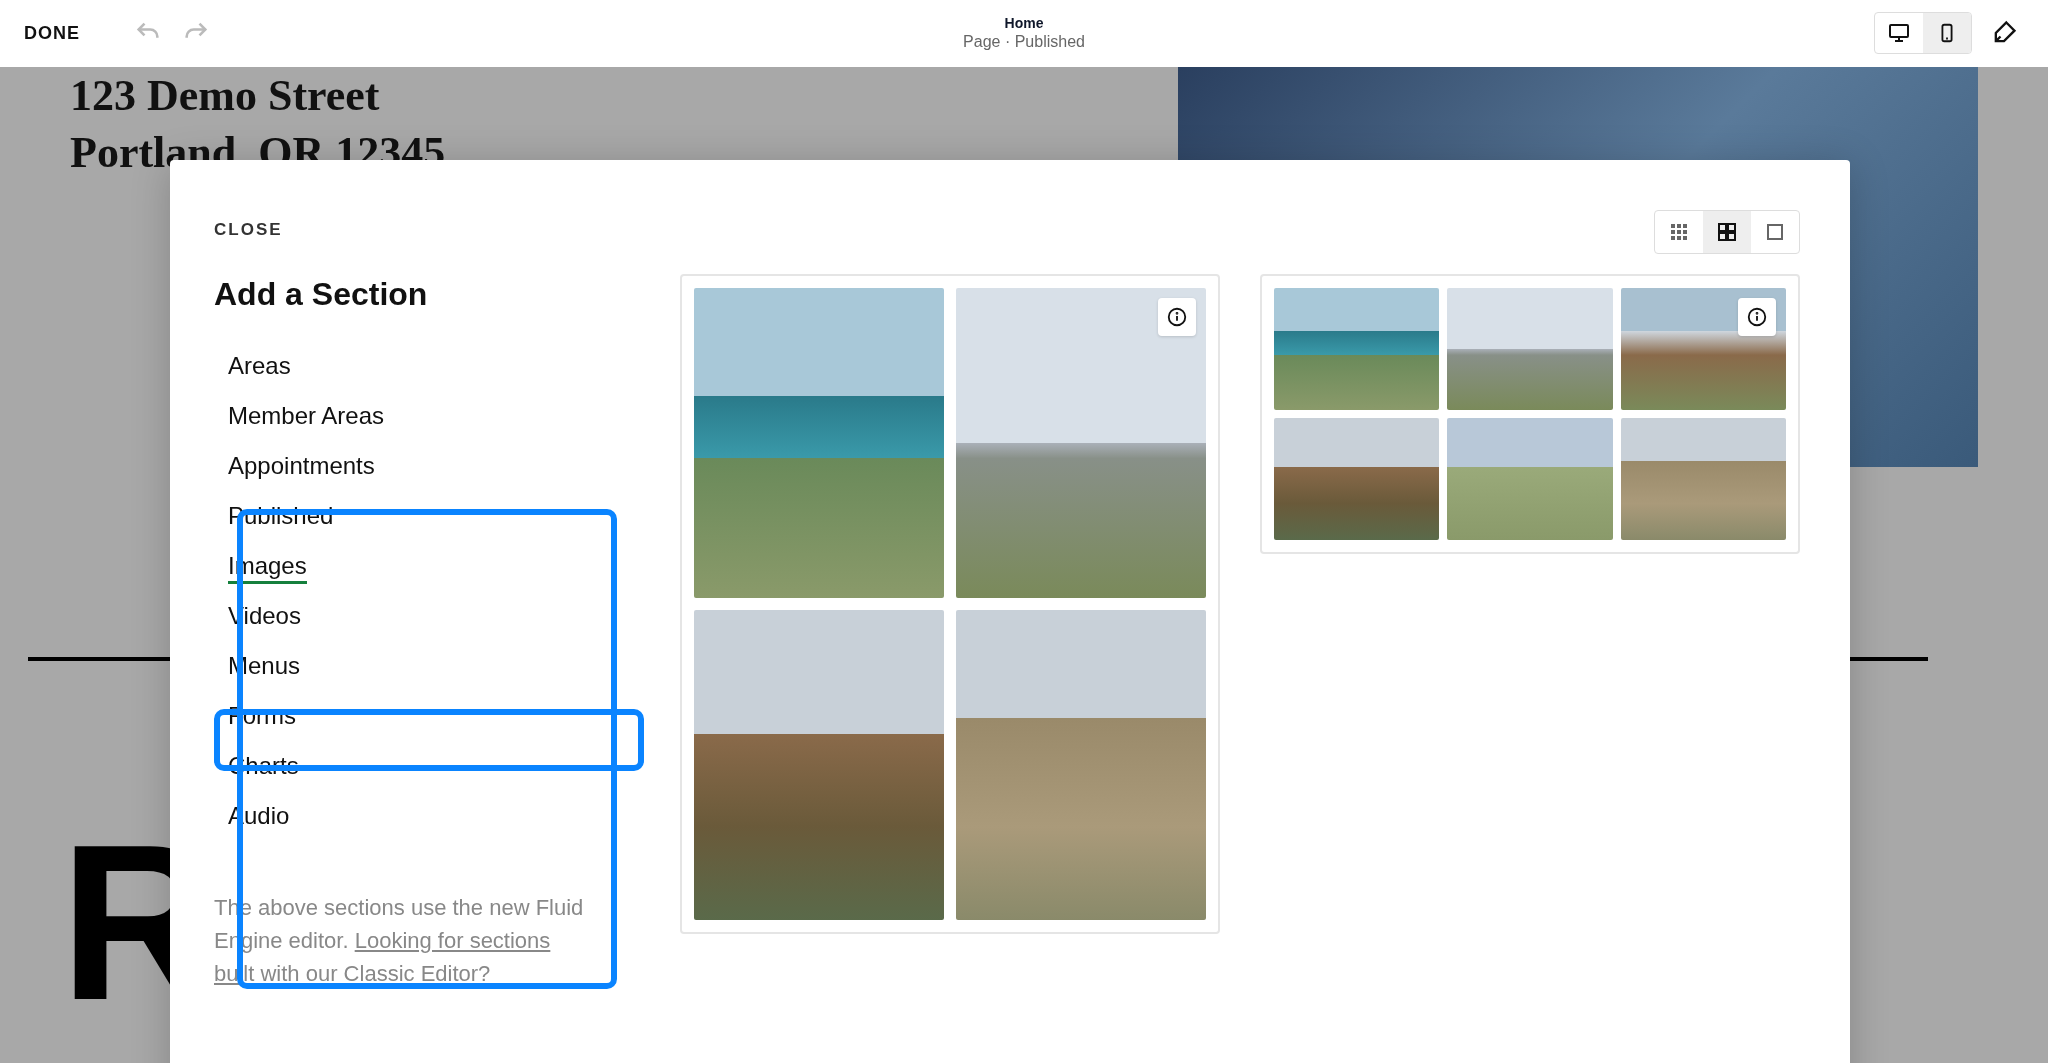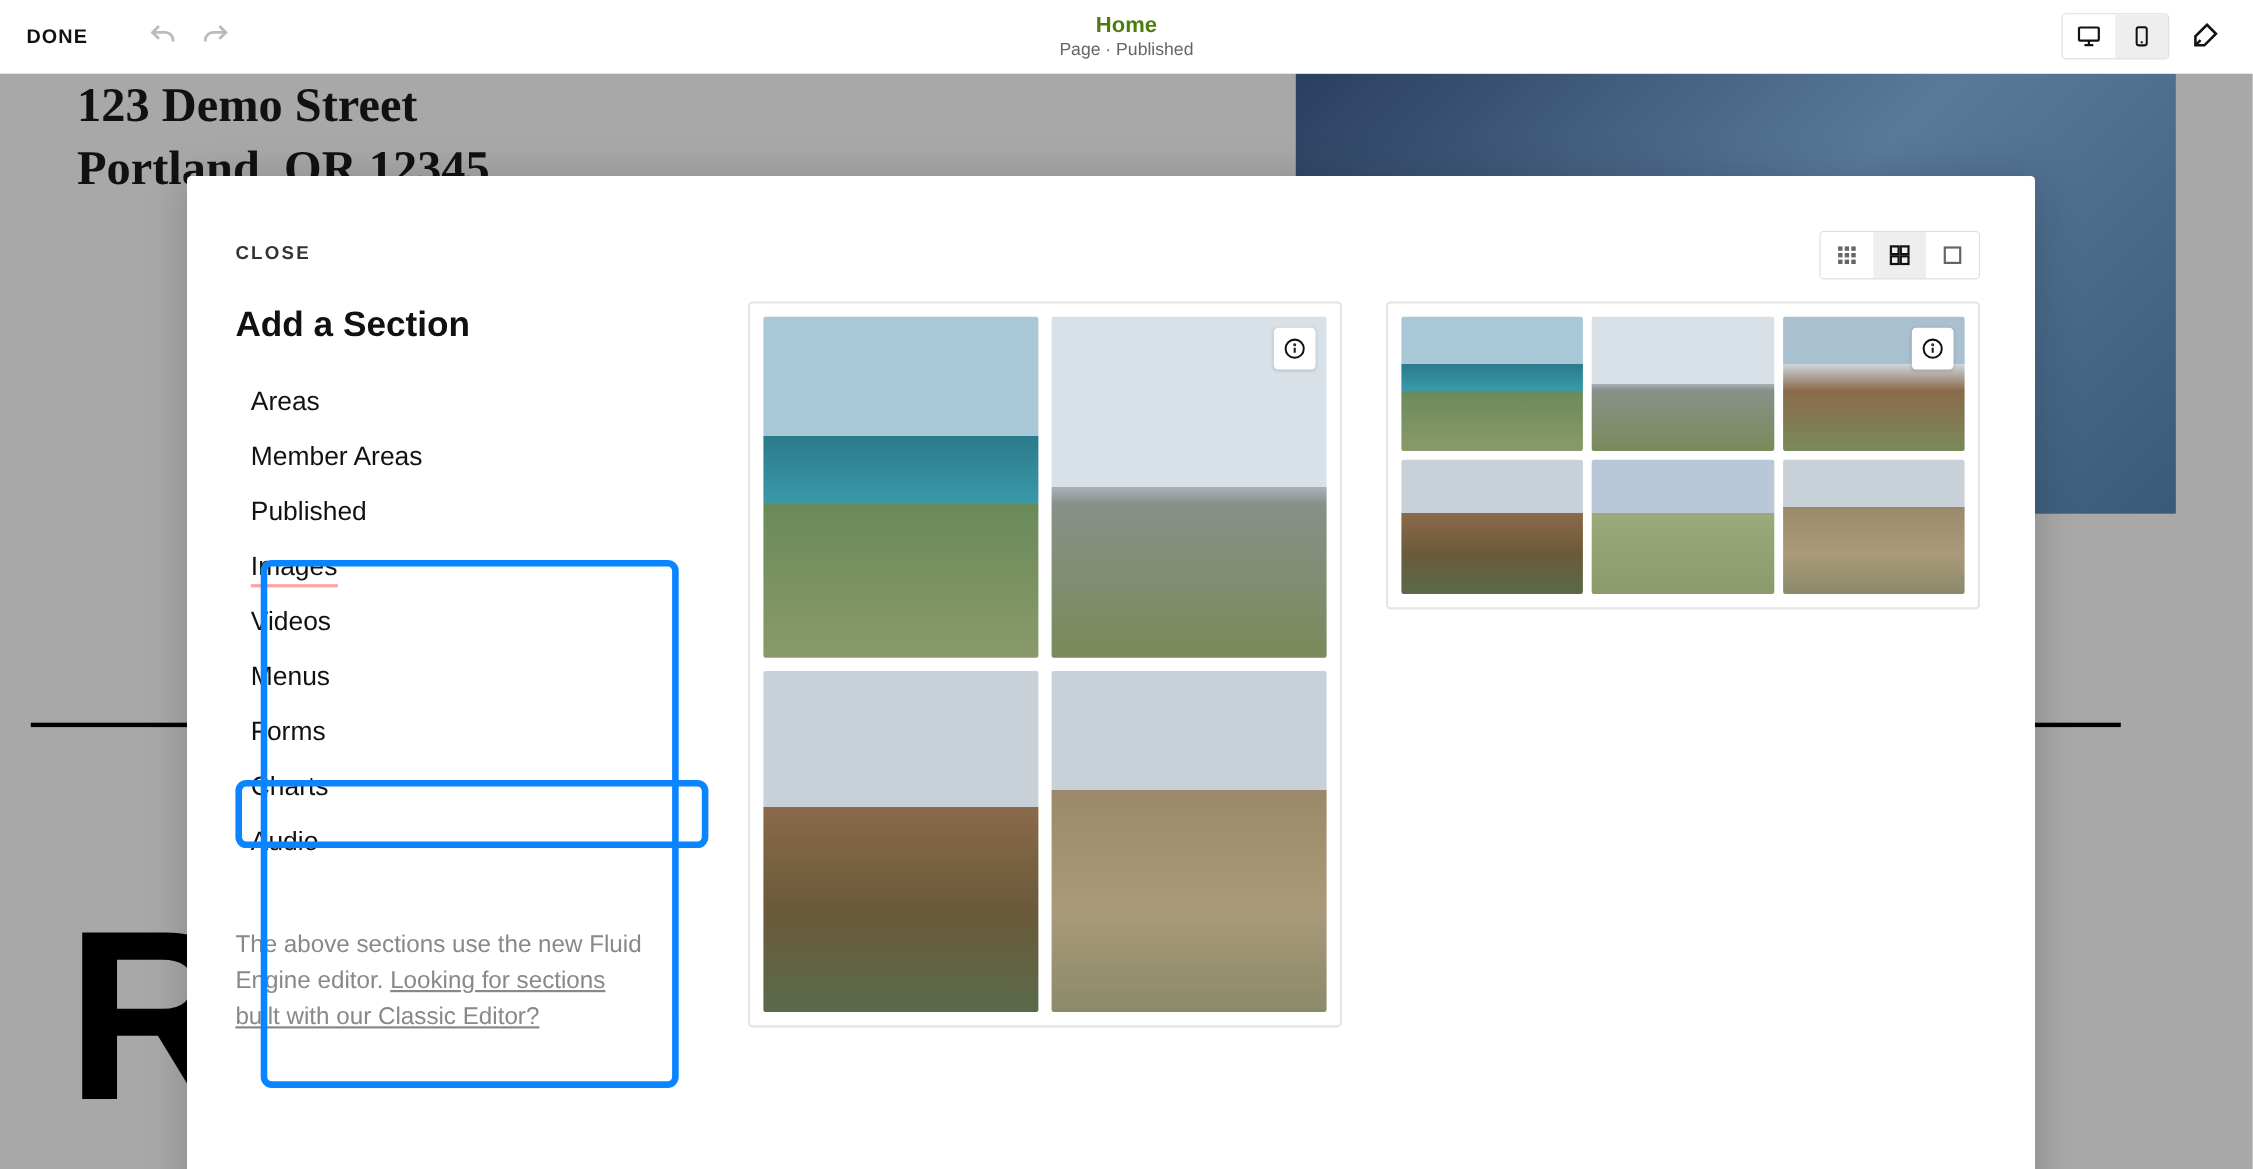--- a/index.html
+++ b/index.html
@@ -5,21 +5,21 @@
 * { margin: 0; padding: 0; box-sizing: border-box; }
 body { font-family: -apple-system, BlinkMacSystemFont, "Segoe UI", Helvetica, Arial, sans-serif; background: #fff; width: 2048px; height: 1063px; overflow: hidden; position: relative; }
 
 
 .topbar { height: 67px; display: flex; align-items: center; padding: 0 24px; position: relative; border-bottom: 1px solid transparent; }
 .topbar-left { display: flex; align-items: center; gap: 16px; }
 .done-btn { font-weight: 700; font-size: 18px; letter-spacing: 1px; color: #111; cursor: pointer; }
 .history-btns { display: flex; gap: 8px; margin-left: 32px; }
 .icon-btn { width: 40px; height: 40px; display: flex; align-items: center; justify-content: center; color: #bbb; cursor: pointer; }
 .topbar-center { position: absolute; left: 50%; transform: translateX(-50%); text-align: center; }
-.page-title { font-weight: 700; font-size: 20px; color: #4d7c0f; }
+.page-title { font-weight: 700; font-size: 14px; color: #0f172a; }
 .page-sub { font-size: 16px; color: #666; margin-top: 2px; }
 .topbar-right { position: absolute; right: 24px; display: flex; align-items: center; gap: 12px; }
 .device-group { display: flex; border: 1px solid #ddd; border-radius: 4px; overflow: hidden; }
 .device-btn { width: 48px; height: 40px; display: flex; align-items: center; justify-content: center; cursor: pointer; }
 .device-btn.active { background: #eee; }
 .brush-btn { width: 40px; height: 40px; display: flex; align-items: center; justify-content: center; cursor: pointer; }
 
 
 .page-bg { position: absolute; top: 67px; left: 0; right: 0; bottom: 0; background: #a8a8a8; overflow: hidden; }
 .address { position: absolute; top: 0px; left: 70px; font-weight: 900; font-size: 44px; line-height: 1.3; color: #111; font-family: Liberation Serif, serif; }
@@ -29,21 +29,21 @@
 .subtext { position: absolute; top: 940px; left: 50%; transform: translateX(-50%); font-size: 28px; color: #333; }
 
 
 .modal { position: absolute; top: 160px; left: 170px; width: 1680px; height: 1047px; background: #fff; border-radius: 4px; box-shadow: 0 4px 40px rgba(0,0,0,0.2); display: flex; }
 .modal-left { width: 510px; padding: 60px 44px 40px 44px; display: flex; flex-direction: column; position: relative; }
 .close-btn { font-weight: 700; font-size: 17px; letter-spacing: 2px; color: #333; cursor: pointer; margin-bottom: 36px; }
 .modal-title { font-weight: 700; font-size: 32px; color: #111; margin-bottom: 28px; }
 .categories { display: flex; flex-direction: column; gap: 0; position: relative; }
 .cat-item { font-size: 24px; color: #111; padding: 11px 14px; cursor: pointer; }
 .cat-item.selected { font-weight: 400; }
-.cat-item.selected span { border-bottom: 3px solid #fca5a5; padding-bottom: 2px; }
+.cat-item.selected span { border-bottom: 3px solid #15803d; padding-bottom: 2px; }
 
 
 .hl-box-1 { position: absolute; border: 6px solid #0a84ff; border-radius: 10px; top: 168px; left: 23px; width: 380px; height: 480px; pointer-events:none; }
 .hl-box-2 { position: absolute; border: 6px solid #0a84ff; border-radius: 10px; top: 368px; left: 0px; width: 430px; height: 62px; pointer-events:none; }
 
 .footer-note { font-size: 22px; color: #888; margin-top: 50px; line-height: 1.5; max-width: 370px; }
 .footer-note .link { text-decoration: underline; cursor: pointer; }
 
 
 .modal-right { flex: 1; padding: 50px 50px 40px 0; display: flex; flex-direction: column; }
@@ -133,20 +133,21 @@
   <div class="subtext">Let us know if you can make it.</div>
 </div>
 
 <div class="modal">
   <div class="modal-left">
     <div class="close-btn">CLOSE</div>
     <div class="modal-title">Add a Section</div>
     <div class="categories">
       <div class="cat-item"><span>Areas</span></div>
       <div class="cat-item"><span>Member Areas</span></div>
+      <div class="cat-item"><span>Appointments</span></div>
       <div class="cat-item"><span>Published</span></div>
       <div class="cat-item selected"><span>Images</span></div>
       <div class="cat-item"><span>Videos</span></div>
       <div class="cat-item"><span>Menus</span></div>
       <div class="cat-item"><span>Forms</span></div>
       <div class="cat-item"><span>Charts</span></div>
       <div class="cat-item"><span>Audio</span></div>
       <div class="hl-box-1"></div>
       <div class="hl-box-2"></div>
     </div>

